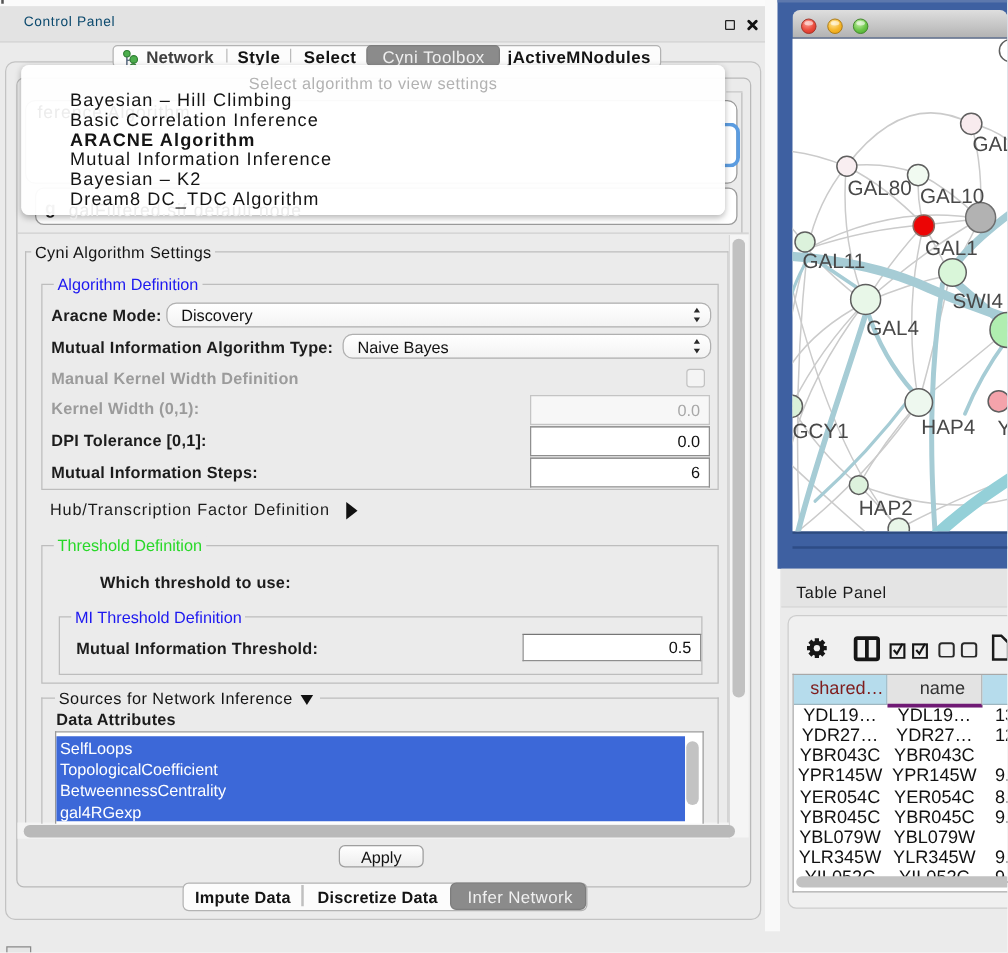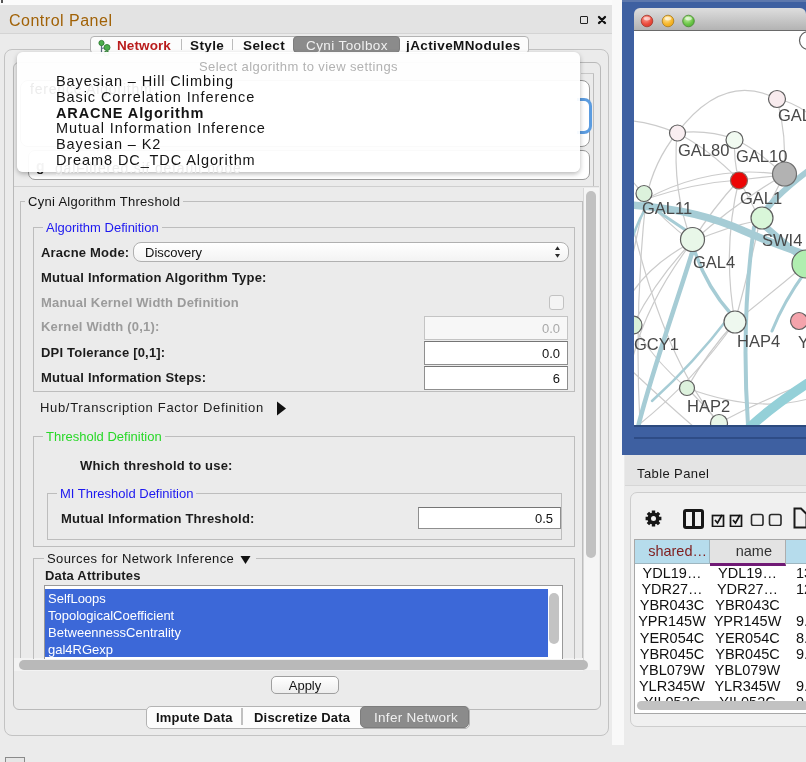--- a/index.html
+++ b/index.html
@@ -20,76 +20,82 @@
 </style>
 </head>
 <body>
 <div id="page">
 
 <div class="abs" style="left:0;top:0;width:612px;height:762px;background:#ebebeb;"></div>
 <div class="abs" style="left:0;top:0;width:612px;height:5px;background:#fbfbfb;"></div>
 <div class="abs" style="left:1px;top:0;width:2px;height:3px;background:#555;"></div>
 
 <div class="abs" style="left:0;top:5px;width:612px;height:28px;background:#e3e3e3;border-bottom:1px solid #d4d4d4;"></div>
-<div class="abs" style="left:9px;top:12px;font-size:16px;color:#a16207;letter-spacing:0.5px;">Control Panel</div>
+<div class="abs" style="left:19px;top:12px;font-size:11px;color:#0c4a6e;letter-spacing:0.5px;">Control Panel</div>
 
 <div class="abs" style="left:579.5px;top:15.5px;width:6.5px;height:6.5px;border:1.4px solid #222;border-radius:1px;"></div>
 <svg class="abs" style="left:596.5px;top:15px;" width="10" height="10" viewBox="0 0 10 10">
  <path d="M2 2 L8 8 M8 2 L2 8" stroke="#111" stroke-width="2.3" stroke-linecap="round"></path>
 </svg>
 
 <div class="abs" style="left:4px;top:49px;width:603px;height:685px;border:1px solid #c3c3c3;border-radius:8px;background:#ebebeb;"></div>
 
 <div class="abs" style="left:13px;top:62px;width:586px;height:646px;border:1px solid #b9b9b9;border-radius:6px;background:#ebebeb;"></div>
 
 <div class="abs" style="left:90px;top:36px;width:437px;height:16px;border:1px solid #b3b3b3;border-radius:4px;background:#fcfcfc;"></div>
 <div class="abs" style="left:293px;top:35.5px;width:107px;height:17px;background:#8b8b8b;border:1px solid #7d7d7d;border-radius:4px;box-sizing:border-box;"></div>
 <div class="abs" style="left:181px;top:39px;width:1px;height:11px;background:#bbb;"></div>
 <div class="abs" style="left:232px;top:39px;width:1px;height:11px;background:#bbb;"></div>
 <svg class="abs" style="left:98px;top:39px;" width="14" height="17" viewBox="0 0 14 17">
  <path d="M3.5 5 V14.5 M3.5 9.5 L8.5 8.5 M3.5 14.5 H7.5" stroke="#5a6b80" stroke-width="1.2" fill="none"></path>
  <circle cx="3.5" cy="4" r="2.6" fill="#4cae4c" stroke="#2e7d32" stroke-width="0.9"></circle>
  <circle cx="9" cy="8.5" r="3" fill="#4cae4c" stroke="#2e7d32" stroke-width="0.9"></circle>
  <circle cx="8.5" cy="14.5" r="2.4" fill="#7cc57c" stroke="#2e7d32" stroke-width="0.9"></circle>
 </svg>
-<div class="abs bold" style="left:117px;top:37.5px;font-size:13.5px;color:#b91c1c;letter-spacing:0.1px;">Network</div>
+<div class="abs bold" style="left:117px;top:37.5px;font-size:13.5px;color:#404040;letter-spacing:0.1px;">Network</div>
 <div class="abs bold" style="left:190px;top:37.5px;font-size:13.5px;color:#141414;letter-spacing:0.4px;">Style</div>
 <div class="abs bold" style="left:243px;top:37.5px;font-size:13.5px;color:#141414;letter-spacing:0.4px;">Select</div>
 <div class="abs" style="left:306px;top:37.5px;font-size:13.5px;color:#f0f0f0;letter-spacing:0.4px;">Cyni Toolbox</div>
 <div class="abs bold" style="left:406px;top:37.5px;font-size:13.5px;color:#141414;letter-spacing:0.4px;">jActiveMNodules</div>
 
 <div class="abs" style="left:20px;top:80px;width:568px;height:65px;border:1px solid #9a9a9a;border-radius:8px;background:#fff;"></div>
 <div class="abs" style="left:577px;top:98px;width:12px;height:30px;border:3px solid #5b9ce0;border-left:none;border-radius:0 8px 8px 0;"></div>
 <div class="abs" style="left:28px;top:150px;width:560px;height:28px;border:1px solid #9a9a9a;border-radius:7px;background:#fff;"></div>
 <div class="abs" style="left:36px;top:158px;font-size:14px;font-weight:bold;color:#222;">g</div>
 <div class="abs" style="left:14px;top:186px;width:585px;height:1px;background:#cfcfcf;"></div>
 <div class="abs" style="left:593px;top:74px;width:1px;height:112px;background:#bdbdbd;"></div>
 <div class="abs" style="left:581px;top:73px;width:13px;height:1px;background:#c8c8c8;"></div>
 
 <div class="abs" style="left:20px;top:201px;width:561px;height:457px;border:1px solid #bdbdbd;border-bottom:none;"></div>
-<div class="abs" style="left:25px;top:193.5px;background:#ebebeb;padding:0 3px;font-size:13px;color:#141414;white-space:nowrap;letter-spacing:0.3px;">Cyni Algorithm Threshold</div>
+<div class="abs" style="left:25px;top:193.5px;background:#ebebeb;padding:0 3px;font-size:13px;color:#141414;white-space:nowrap;letter-spacing:0.3px;">Cyni Algorithm Settings</div>
 
 <div class="abs" style="left:583px;top:188px;width:15px;height:482px;background:#f5f5f5;border-left:1px solid #d8d8d8;"></div>
 <div class="abs" style="left:585.5px;top:191px;width:10px;height:367px;background:#c1c1c1;border-radius:5px;"></div>
 
 <div class="abs" style="left:14px;top:658px;width:569px;height:13px;background:#f3f3f3;"></div>
 <div class="abs" style="left:19px;top:660px;width:569px;height:9.5px;background:#b9b9b9;border-radius:5px;"></div>
 
 <div class="abs" style="left:33px;top:227px;width:540px;height:163px;border:1px solid #bdbdbd;"></div>
 <div class="abs" style="left:43px;top:220px;background:#ebebeb;padding:0 3px;font-size:13px;color:#1d18f0;white-space:nowrap;">Algorithm Definition</div>
 
 <div class="lbl" style="left:41px;top:244.5px;">Aracne Mode:</div>
 <div class="combo" style="left:133px;top:241.5px;width:434px;height:18px;">
   <span class="tx">Discovery</span>
   <svg class="ar" width="9" height="18" viewBox="0 0 9 18">
         <path d="M4.5 3.2 L7 7 L2 7 Z M4.5 14.8 L7 11 L2 11 Z" fill="#2a2a2a"></path>
       </svg>
 </div>
 
 <div class="lbl" style="left:41px;top:269.5px;">Mutual Information Algorithm Type:</div>
+<div class="combo" style="left:274px;top:266.5px;width:293px;height:18px;">
+  <span class="tx">Naive Bayes</span>
+  <svg class="ar" width="9" height="18" viewBox="0 0 9 18">
+        <path d="M4.5 3.2 L7 7 L2 7 Z M4.5 14.8 L7 11 L2 11 Z" fill="#2a2a2a"></path>
+      </svg>
+</div>
 
 <div class="lbl dis" style="left:41px;top:295px;">Manual Kernel Width Definition</div>
 <div class="abs" style="left:549px;top:295px;width:13px;height:13px;background:#f4f4f4;border:1px solid #c2c2c2;border-radius:3px;"></div>
 
 <div class="lbl dis" style="left:41px;top:319px;">Kernel Width (0,1):</div>
 <div class="field" style="left:424px;top:315.5px;width:142px;height:22px;background:#f7f7f7;border-color:#c4c4c4;">
       <span class="tx" style="color:#a8a8a8;">0.0</span>
     </div>
 
 <div class="lbl" style="left:41px;top:345px;">DPI Tolerance [0,1]:</div>

